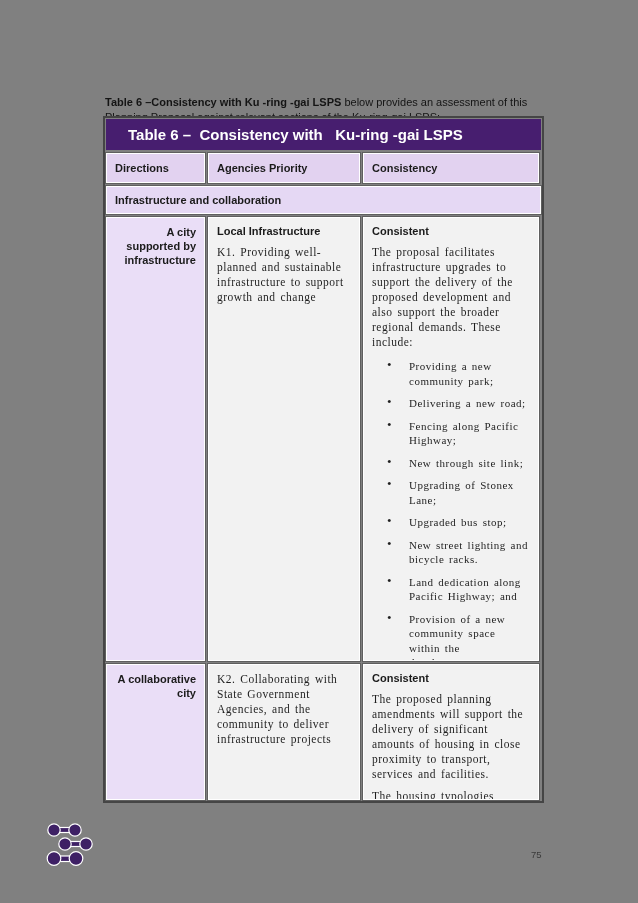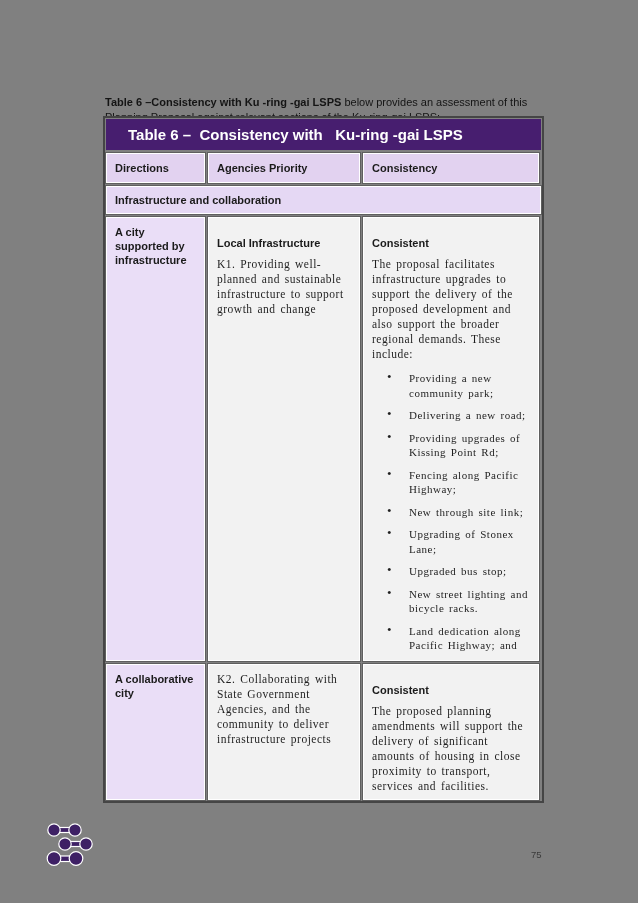--- a/index.html
+++ b/index.html
@@ -40,29 +40,29 @@
   .header-row .cell{
     background:#E2D2F0;font-weight:bold;font-size:11px;line-height:14px;
   }
   .section-row{display:grid;grid-template-columns:1fr;margin:0 1px 3px 1px;}
   .section-row .cell{
     background:#E5D8F4;font-weight:bold;font-size:11px;line-height:12px;
   }
   .row-body{height:444px;}
   .row-body2{height:136px;}
   .cell .head{
-    font-size:11px;font-weight:bold;line-height:13px;margin:12px 0 7px 0;
+    font-size:11px;font-weight:bold;line-height:13px;margin:0 0 7px 0;
   }
   .serif, .serif p, .blist li{
     font-family:"Liberation Serif",serif;
     font-size:11.5px;line-height:15px;
     letter-spacing:0.5px;word-spacing:1.5px;color:#1f1f1f;
   }
   .serif p{margin:0 0 7px 0;}
-  .dir{font-size:11px;font-weight:bold;line-height:14px;}
+  .dir{font-size:11px;font-weight:bold;line-height:14px;text-align:right;}
   .blist{list-style:none;margin:9px 0 0 0;padding:0;}
   .blist li{
     position:relative;padding-left:37px;margin-bottom:8px;
     font-size:11px;line-height:14.5px;
   }
   .blist li::before{
     content:"\2022";position:absolute;left:15px;top:-1px;
     font-size:13px;color:#1f1f1f;
   }
   
@@ -102,21 +102,20 @@
         </div>
     </div>
     <div class="cell">
       <div class="head">Consistent</div>
       <div class="serif">
           <p>The proposal facilitates infrastructure upgrades to support the delivery of the proposed development and also support the broader regional demands. These include:</p>
         </div>
       <ul class="blist">
         <li>Providing a new community park;</li>
         <li>Delivering a new road;</li>
-        <li>Providing upgrades of Kissing Point Rd;</li>
         <li>Fencing along Pacific Highway;</li>
         <li>New through site link;</li>
         <li>Upgrading of Stonex Lane;</li>
         <li>Upgraded bus stop;</li>
         <li>New street lighting and bicycle racks.</li>
         <li>Land dedication along Pacific Highway; and</li>
         <li>Provision of a new community space within the development.</li>
       </ul>
     </div>
   </div>

